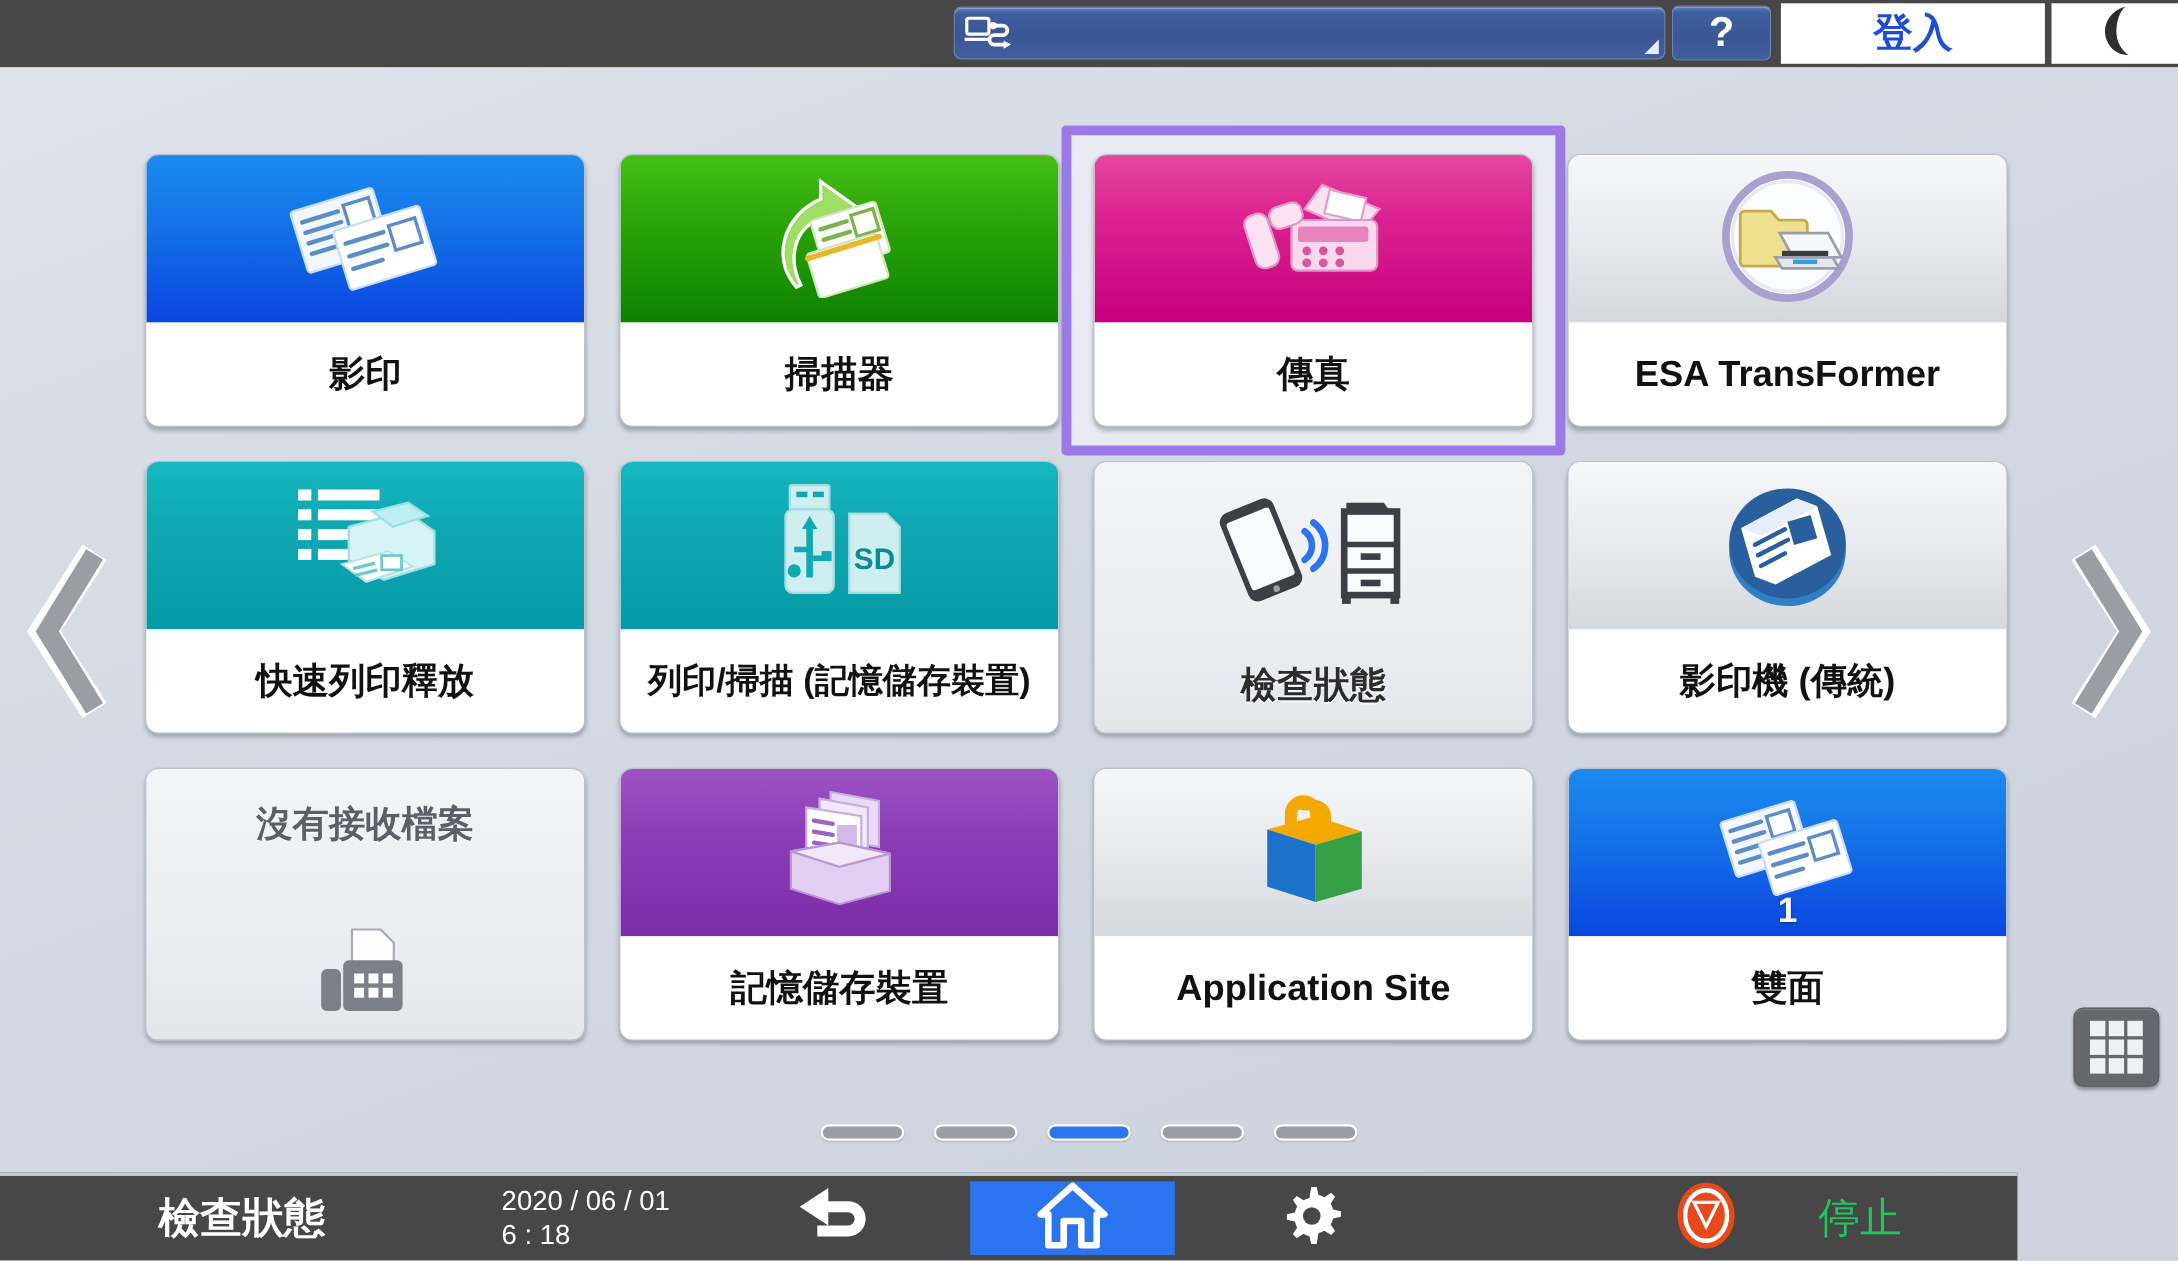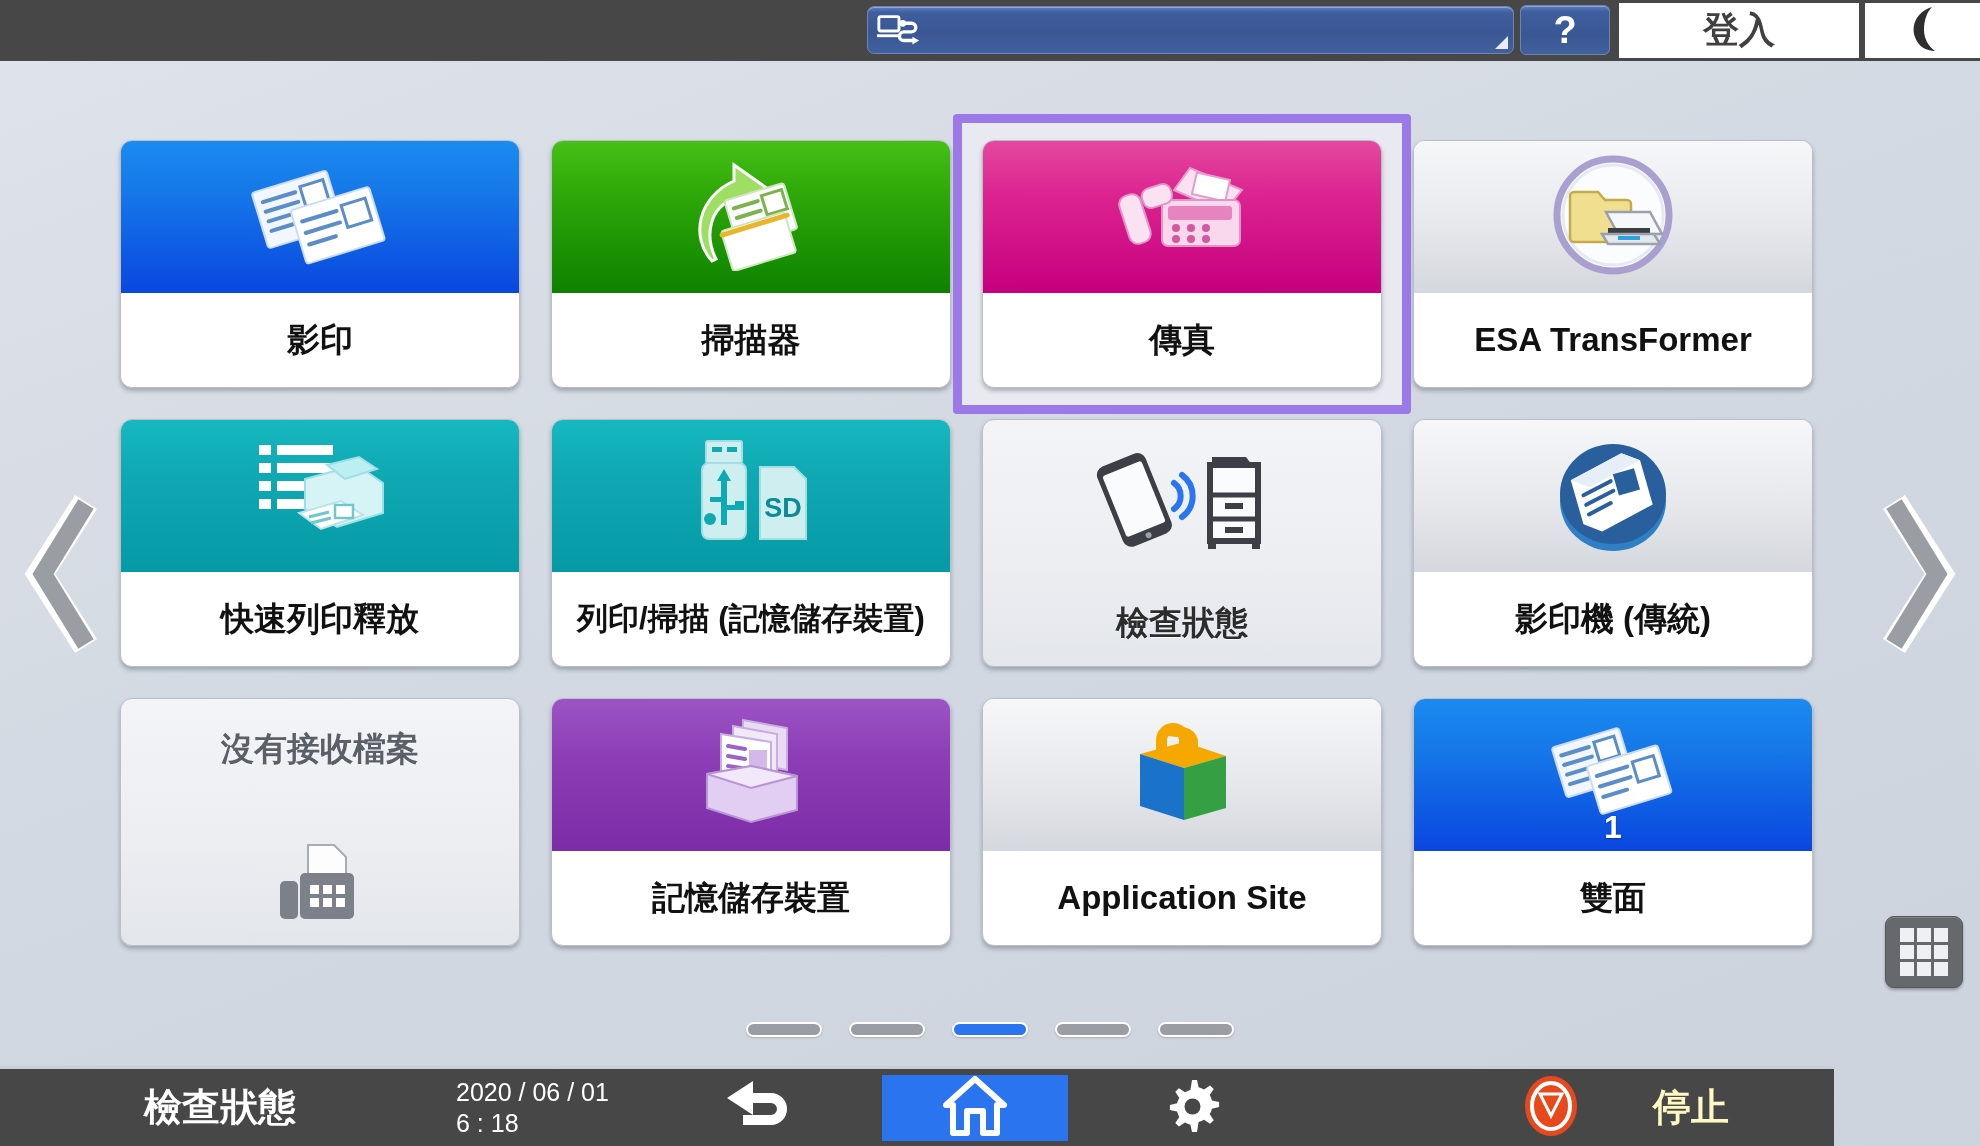--- a/index.html
+++ b/index.html
@@ -49,34 +49,34 @@
     border-radius: 6px;
     background: linear-gradient(180deg, #5f7fc0 0%, #3f5e9e 12%, #3a5794 60%, #41609e 100%);
     border: 1px solid #6d84b5;
     box-shadow: inset 0 1px 0 rgba(255,255,255,.3);
     color: #fff; font-size: 38px; font-weight: bold;
     display: flex; align-items: center; justify-content: center;
   }
   .login-btn {
     width: 240px; margin: 3px 0 3px 7px;
     background: #ffffff;
-    color: #404040; font-size: 36px; font-weight: bold;
+    color: #1d4ed8; font-size: 36px; font-weight: bold;
     display: flex; align-items: center; justify-content: center;
   }
   .sleep-btn {
     width: 115px; margin: 3px 0 3px 6px;
     background: #ffffff;
     display: flex; align-items: center; justify-content: center;
   }
   .moon { width: 46px; height: 50px; }
 
   
   .grid {
     position: absolute;
-    left: 120px; top: 140px;
+    left: 132px; top: 140px;
     width: 1720px;
     display: grid;
     grid-template-columns: repeat(4, 400px);
     grid-template-rows: repeat(3, 248px);
     column-gap: 40px;
     row-gap: 39px;
     gap: 31px;
   }
   .tile-slot { position: relative; }
   .tile {
@@ -204,21 +204,21 @@
   }
   .bb-gear {
     width: 248px;
     display: flex; align-items: center; justify-content: center;
   }
   .bb-grow { flex: 1; }
   .bb-stop {
     width: 420px;
     display: flex; align-items: center; justify-content: center; gap: 70px;
   }
-  .bb-stop-label { color: #fef9c3; font-size: 38px; font-weight: bold; }
+  .bb-stop-label { color: #22c55e; font-size: 38px; font-weight: normal; }
 </style>
 </head>
 <body>
 
 <div id="screen">
 
   <div class="topbar">
     <div class="topbar-spacer"></div>
 
     <div class="addr-wrap">

